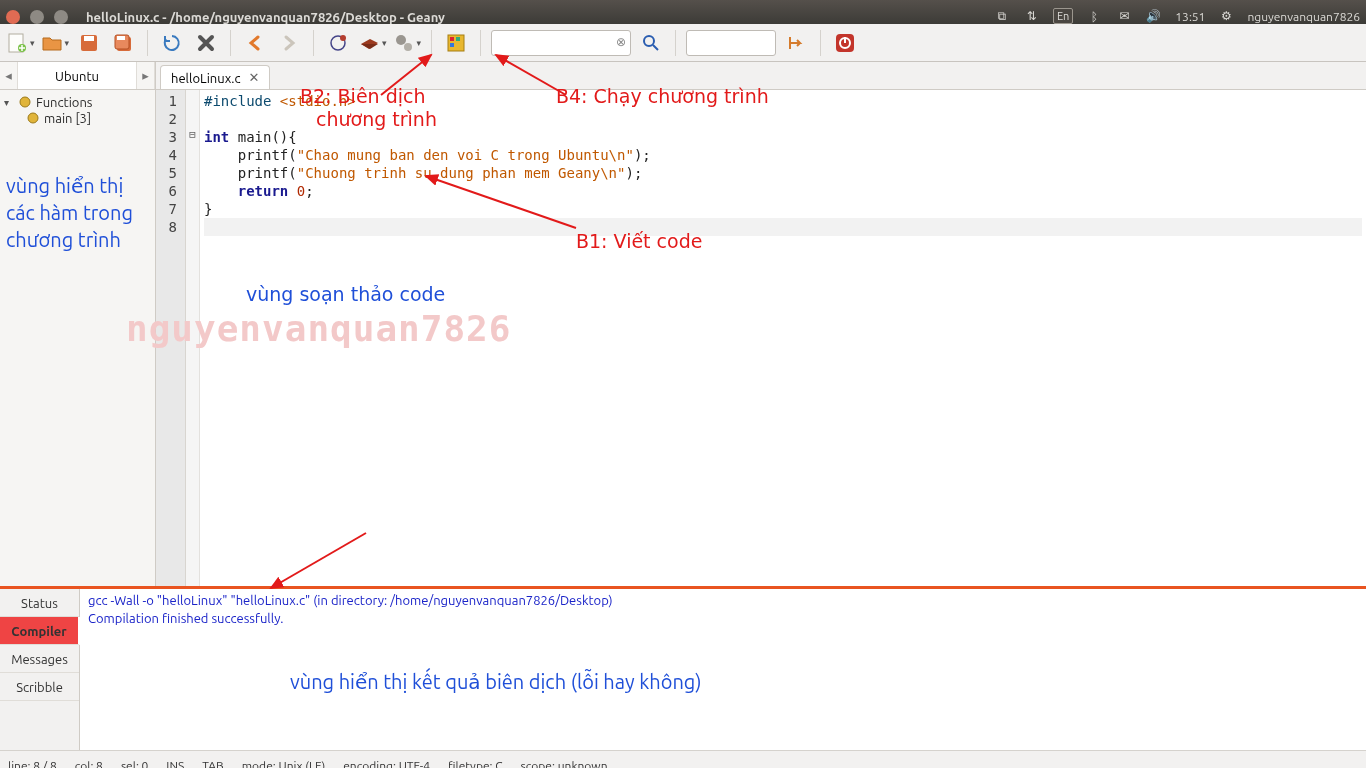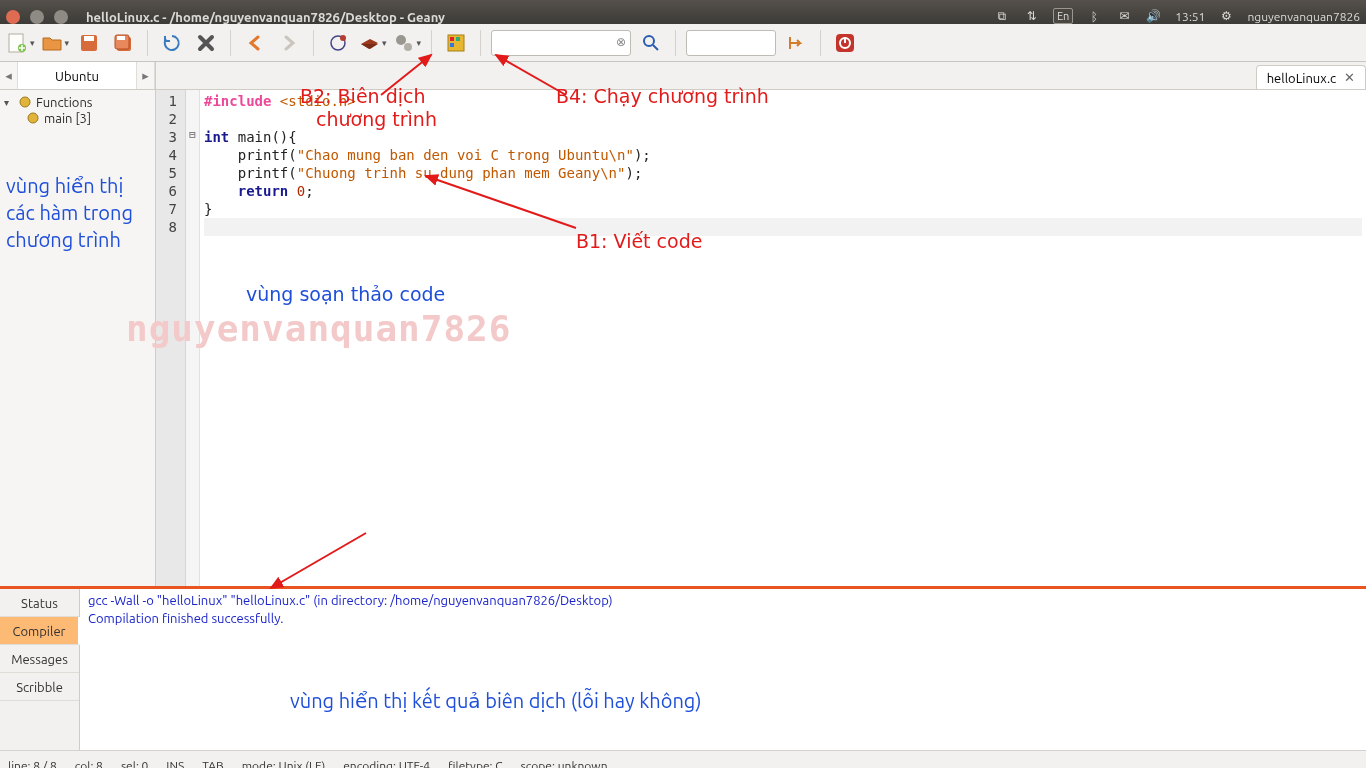--- a/index.html
+++ b/index.html
@@ -33,50 +33,50 @@
 .sidebar-tab{flex:1; background:#fff; display:flex; align-items:center; justify-content:center; font-size:13px; border-right:1px solid #e0ddd8;}
 .symbols-tree{flex:1; padding:4px 2px; font-size:13px; color:#2b2b2b;}
 .tree-item{display:flex; align-items:center; gap:4px; padding:1px 2px;}
 .tree-item .exp{font-size:10px; color:#555; width:10px;}
 .tree-item .ico{width:14px; height:14px; display:inline-block;}
 .tree-sub{margin-left:22px;}
 .side-anno{font-size:20px; color:#1f4fd8; line-height:1.35; padding:4px 4px;}
 
 
 .editor { flex:1; display:flex; flex-direction:column; position:relative;}
-.edtabs{height:28px; border-bottom:1px solid #cfcbc5; display:flex; align-items:flex-end; background:#f2f1f0; padding-left:4px;justify-content:flex-end;}
+.edtabs{height:28px; border-bottom:1px solid #cfcbc5; display:flex; align-items:flex-end; background:#f2f1f0; padding-left:4px;}
 .edtab{background:#fff; border:1px solid #cfcbc5; border-bottom:none; border-radius:4px 4px 0 0; padding:4px 10px; display:flex; align-items:center; gap:8px; font-size:13px;}
 .edtab .xclose{color:#666; font-weight:bold;}
 .codewrap{flex:1; display:flex; font-family:"DejaVu Sans Mono","Courier New",monospace; font-size:14px; line-height:18px; background:#fff; position:relative;}
 .gutter{background:#e8e8e8; color:#444; text-align:right; padding:2px 8px 2px 4px; min-width:30px; border-right:1px solid #d8d5d0;}
 .gutter div{height:18px;}
 .foldcol{width:14px; background:#f5f5f5; border-right:1px solid #e3e1de;}
 .foldcol div{height:18px; text-align:center; color:#666; font-size:11px;}
 .code{flex:1; padding:2px 4px; position:relative; white-space:pre;}
 .code .ln{height:18px;}
 .code .caret-line{background:#f2f2f2;}
 .kw{color:#1a1a8f; font-weight:bold;}
-.pp{color:#ec4899;font-weight:bold;}
+.pp{color:#0c4a6e;}
 .inc{color:#c05800;}
 .str{color:#c05800;}
 .num{color:#b02800;}
 .pun{color:#222;}
 .id{color:#222;}
 
 
 .anno{position:absolute; color:#e21a1a; font-size:19px; font-family:"DejaVu Sans",sans-serif; pointer-events:none;}
 .anno.blue{color:#1f4fd8;}
 .arrow-svg{position:absolute; pointer-events:none;}
 .watermark{position:absolute; color:#f3c9c9; font-size:36px; font-weight:bold; letter-spacing:1px;}
 
 
 .bottom { height:164px; border-top:3px solid #e95420; display:flex; background:#fff;}
 .msgtabs{width:80px; background:#f2f1f0; border-right:1px solid #cfcbc5; display:flex; flex-direction:column;}
 .msgtab{height:28px; display:flex; align-items:center; justify-content:center; border-bottom:1px solid #e0ddd8; font-size:13px; color:#333;}
-.msgtab.active{background:#fdba74; border-right:2px solid #fff; margin-right:-1px;}
+.msgtab.active{background:#ef4444; border-right:2px solid #fff; margin-right:-1px;font-weight:bold;}
 .msgbody{flex:1; padding:4px 8px; font-size:13px; color:#1a23c8; position:relative;}
 .msgbody .line{height:18px;}
 .msg-anno{position:absolute; color:#1f4fd8; font-size:20px;}
 
 
 .statusbar{height:30px; background:#f2f1f0; border-top:1px solid #d5d2cd; display:flex; align-items:center; padding:0 8px; gap:18px; font-size:12px; color:#333;}
 </style>
 </head>
 <body>
 
@@ -303,21 +303,21 @@
   <div class="msgtabs" id="msgtabs">
       <div class="msgtab">Status</div>
       <div class="msgtab active">Compiler</div>
       <div class="msgtab">Messages</div>
       <div class="msgtab">Scribble</div>
     </div>
   <div class="msgbody" id="msgbody">
 
   <div class="line">gcc -Wall -o "helloLinux" "helloLinux.c" (in directory: /home/nguyenvanquan7826/Desktop)</div>
       <div class="line">Compilation finished successfully.</div>
-      <div class="msg-anno" style="left:210px; top:100px;text-align:right;">vùng hiển thị kết quả biên dịch (lỗi hay không)</div>
+      <div class="msg-anno" style="left:210px; top:81px;text-align:right;">vùng hiển thị kết quả biên dịch (lỗi hay không)</div>
     </div>
 </div>
 
 <div class="statusbar" id="statusbar">
     <span>line: 8 / 8</span>
     <span>col: 8</span>
     <span>sel: 0</span>
     <span>INS</span>
     <span>TAB</span>
     <span>mode: Unix (LF)</span>

